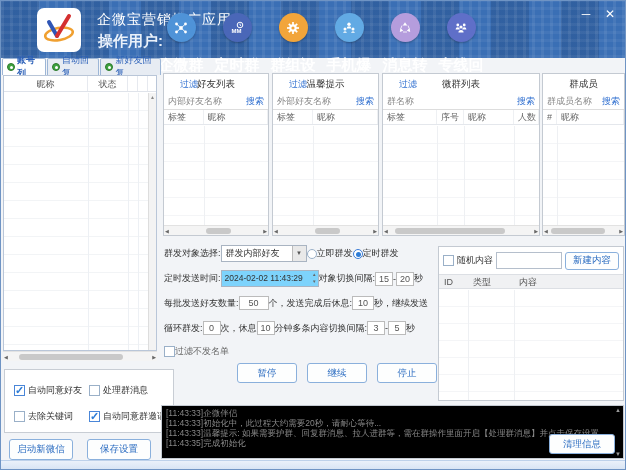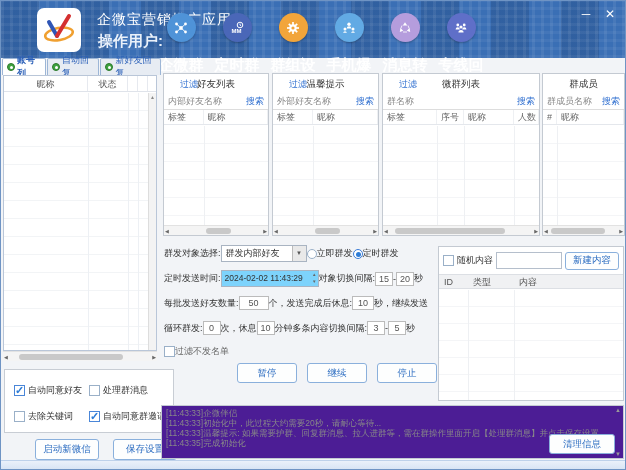--- a/index.html
+++ b/index.html
@@ -63,21 +63,21 @@
 
   .cb { position:relative; width:11px; height:11px; background:#fff; border:1px solid #9ab0c8;
         display:inline-block; flex:0 0 auto; }
   .cb.checked { border-color:#4a86d8; }
   .cb.checked::after { content:"✓"; position:absolute; left:0px; top:-2px; color:#2e7cd6;
                        font-size:11px; font-weight:bold; }
 
   .btn-blue { background:#fdfefe; border:1px solid #8ab0dc; border-radius:3px; color:#2a6bc0;
               font-size:9.5px; text-align:center; cursor:default;
               display:flex; align-items:center; justify-content:center; font-family:inherit; }
-  .left-btn { position:absolute; top:438px; width:64px; height:21px;margin-left:26px; }
+  .left-btn { position:absolute; top:438px; width:64px; height:21px; }
   .lb0{left:8px} .lb1{left:86px}
 
   
   .panel { position:absolute; top:72px; height:163px; background:#fff; border:1px solid #c4cad2; }
   .pl0{left:162px; width:106px} .pl1{left:271px; width:107px} .pl2{left:381px; width:158px} .pl3{left:541px; width:83px}
   .p-row1 { position:relative; height:19px; }
   .p-filter { position:absolute; left:16px; top:4px; font-size:9px; color:#2f6fd0; }
   .p-title { position:absolute; left:0; right:0; top:4px; text-align:center; font-size:9.5px; color:#333; }
   .p-row2 { position:relative; height:17px; border-bottom:1px solid #ddd; }
   .p-name { position:absolute; left:4px; top:2px; font-size:9px; color:#888; }
@@ -126,21 +126,21 @@
   .cp-btn { width:54px; height:18px; flex:0 0 auto; }
   .cp-head { display:flex; height:15px; background:#f0f1f3; border-top:1px solid #dcdfe4;
              border-bottom:1px solid #dcdfe4; font-size:9px; color:#555; }
   .cp-head > div { padding-left:5px; line-height:14px; }
   .cp0{width:29px}.cp1{width:46px}.cp2{flex:1}
   .cp-body { position:absolute; left:0; right:0; top:43px; bottom:0;
              background:repeating-linear-gradient(180deg,#fff 0 16px,#f4f5f7 16px 17px); }
   .cp-colline { position:absolute; top:43px; bottom:0; width:1px; background:#eef0f3; }
 
   
-  .log-panel { position:absolute; left:160px; top:404px; width:463px; height:54px; background:#4c1d95;
+  .log-panel { position:absolute; left:160px; top:404px; width:463px; height:54px; background:#000000;
                border:1px solid #c4cad2; }
   .log-lines { padding:2px 4px; }
   .log-line { font-size:8.5px; color:#888; line-height:10px; white-space:nowrap; overflow:hidden; }
   .log-up { position:absolute; right:2px; top:1px; font-size:6px; color:#999; }
   .log-down { position:absolute; right:2px; bottom:1px; font-size:6px; color:#999; }
   .clear-btn { position:absolute; right:8px; bottom:4px; width:66px; height:20px; }
 
   .bottom-strip { position:absolute; left:0; top:459px; width:626px; height:11px;
                   background:linear-gradient(180deg,#eaf1fa,#d4e2f3); border-top:1px solid #bdd1ea; }
 </style>

